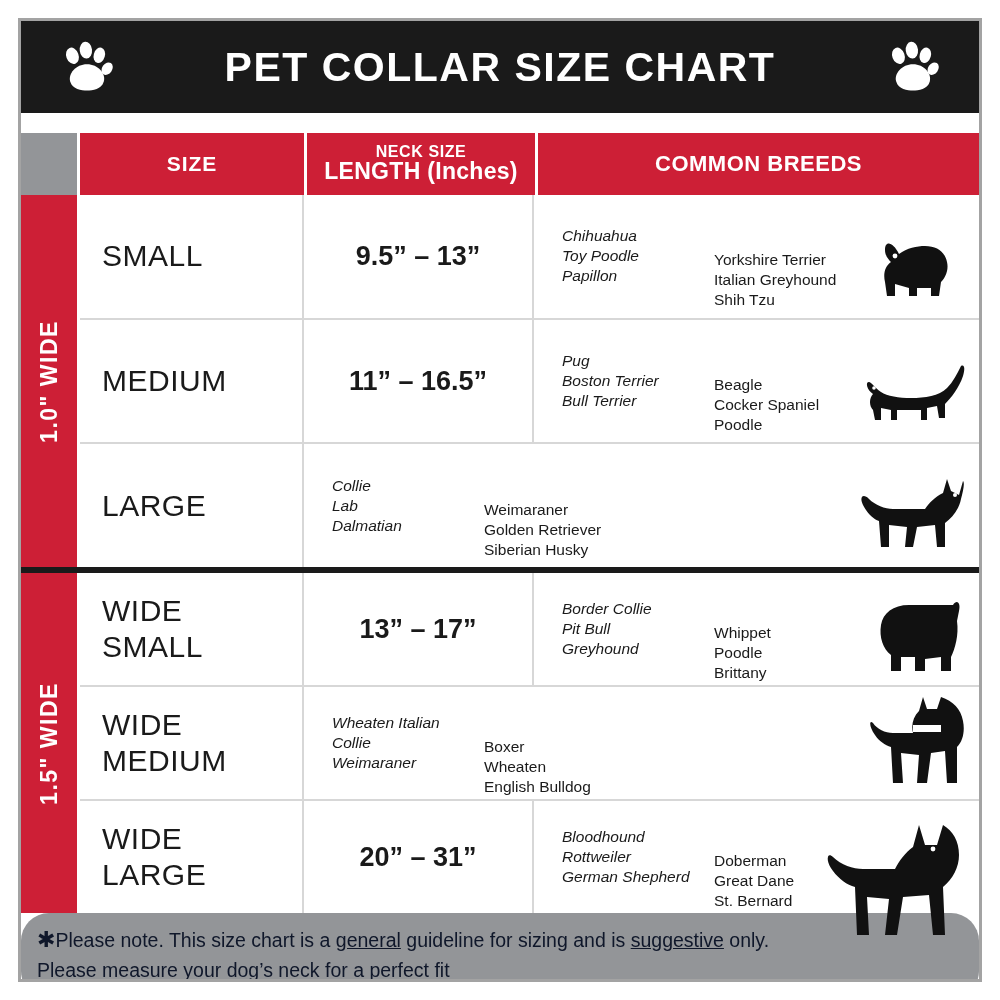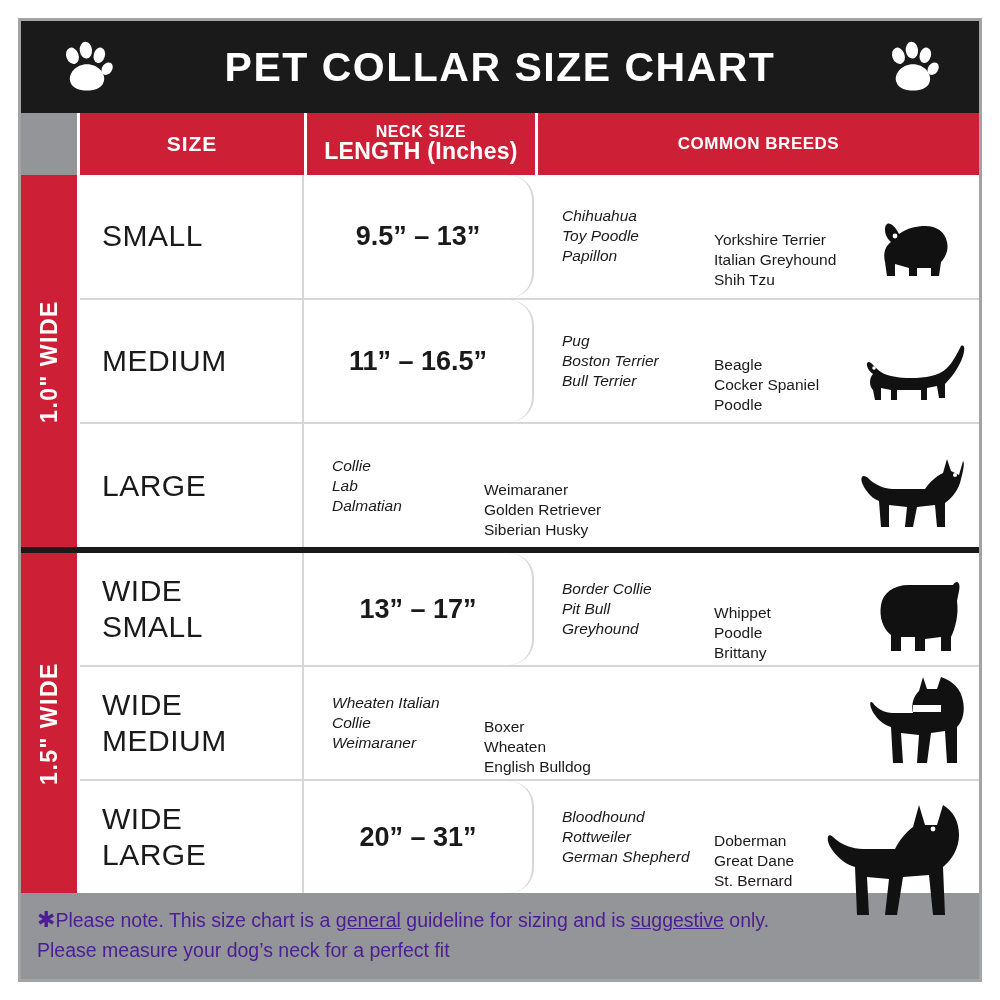--- a/index.html
+++ b/index.html
@@ -57,40 +57,41 @@
   }
   .paw.left { left: 38px; }
   .paw.right { right: 38px; }
 
   
   .colhead {
     display: flex;
     height: 62px;
     min-height: 62px;
     background: #c4b5fd;
+    margin-top: 20px;
   }
   .colhead .corner {
     width: 56px;
     background: #939598;
     border-right: 3px solid #ffffff;
   }
   .colhead .ch {
     background: #cd1f36;
     color: #ffffff;
     display: flex;
     flex-direction: column;
     align-items: center;
     justify-content: center;
     border-right: 3px solid #ffffff;
     font-weight: bold;
   }
   .colhead .ch:last-child { border-right: none; }
   .ch-size { width: 224px; font-size: 21px; letter-spacing: 1px; }
   .ch-length { width: 228px; }
-  .ch-breeds { flex: 1; font-size: 17px; letter-spacing: .5px; }
+  .ch-breeds { flex: 1; font-size: 22px; letter-spacing: .5px; }
   .ch-length .small-top {
     font-size: 16px;
     letter-spacing: .6px;
     line-height: 13px;
     margin-bottom: 1px;
   }
   .ch-length .big {
     font-size: 23px;
     letter-spacing: .3px;
     line-height: 25px;
@@ -158,21 +159,20 @@
   .cell-len {
     width: 228px;
     min-width: 228px;
     display: flex;
     align-items: center;
     justify-content: center;
     font-size: 27px;
     font-weight: bold;
     color: #1a1a1a;
     border-right: 2px solid #d7d7d7;
-    border-radius: 25px;
   }
   .cell-breeds {
     flex: 1;
     display: flex;
     align-items: center;
     position: relative;
     padding-left: 28px;
     box-sizing: border-box;
   }
   .breed-col {
@@ -188,23 +188,24 @@
     right: 10px;
     bottom: 0;
   }
 
   
   .footer {
     background: #939598;
     min-height: 86px;
     padding: 12px 20px 10px 16px;
     box-sizing: border-box;
-    color: #4c1d95;
+    color: #0f172a;
     font-size: 19.5px;
     line-height: 30px;
+    border-radius: 28px;
   }
   .footer .star { font-size: 22px; }
   .u { text-decoration: underline; }
 </style>
 </head>
 <body>
 
 <div id="chart">
   <div class="frame">
 

